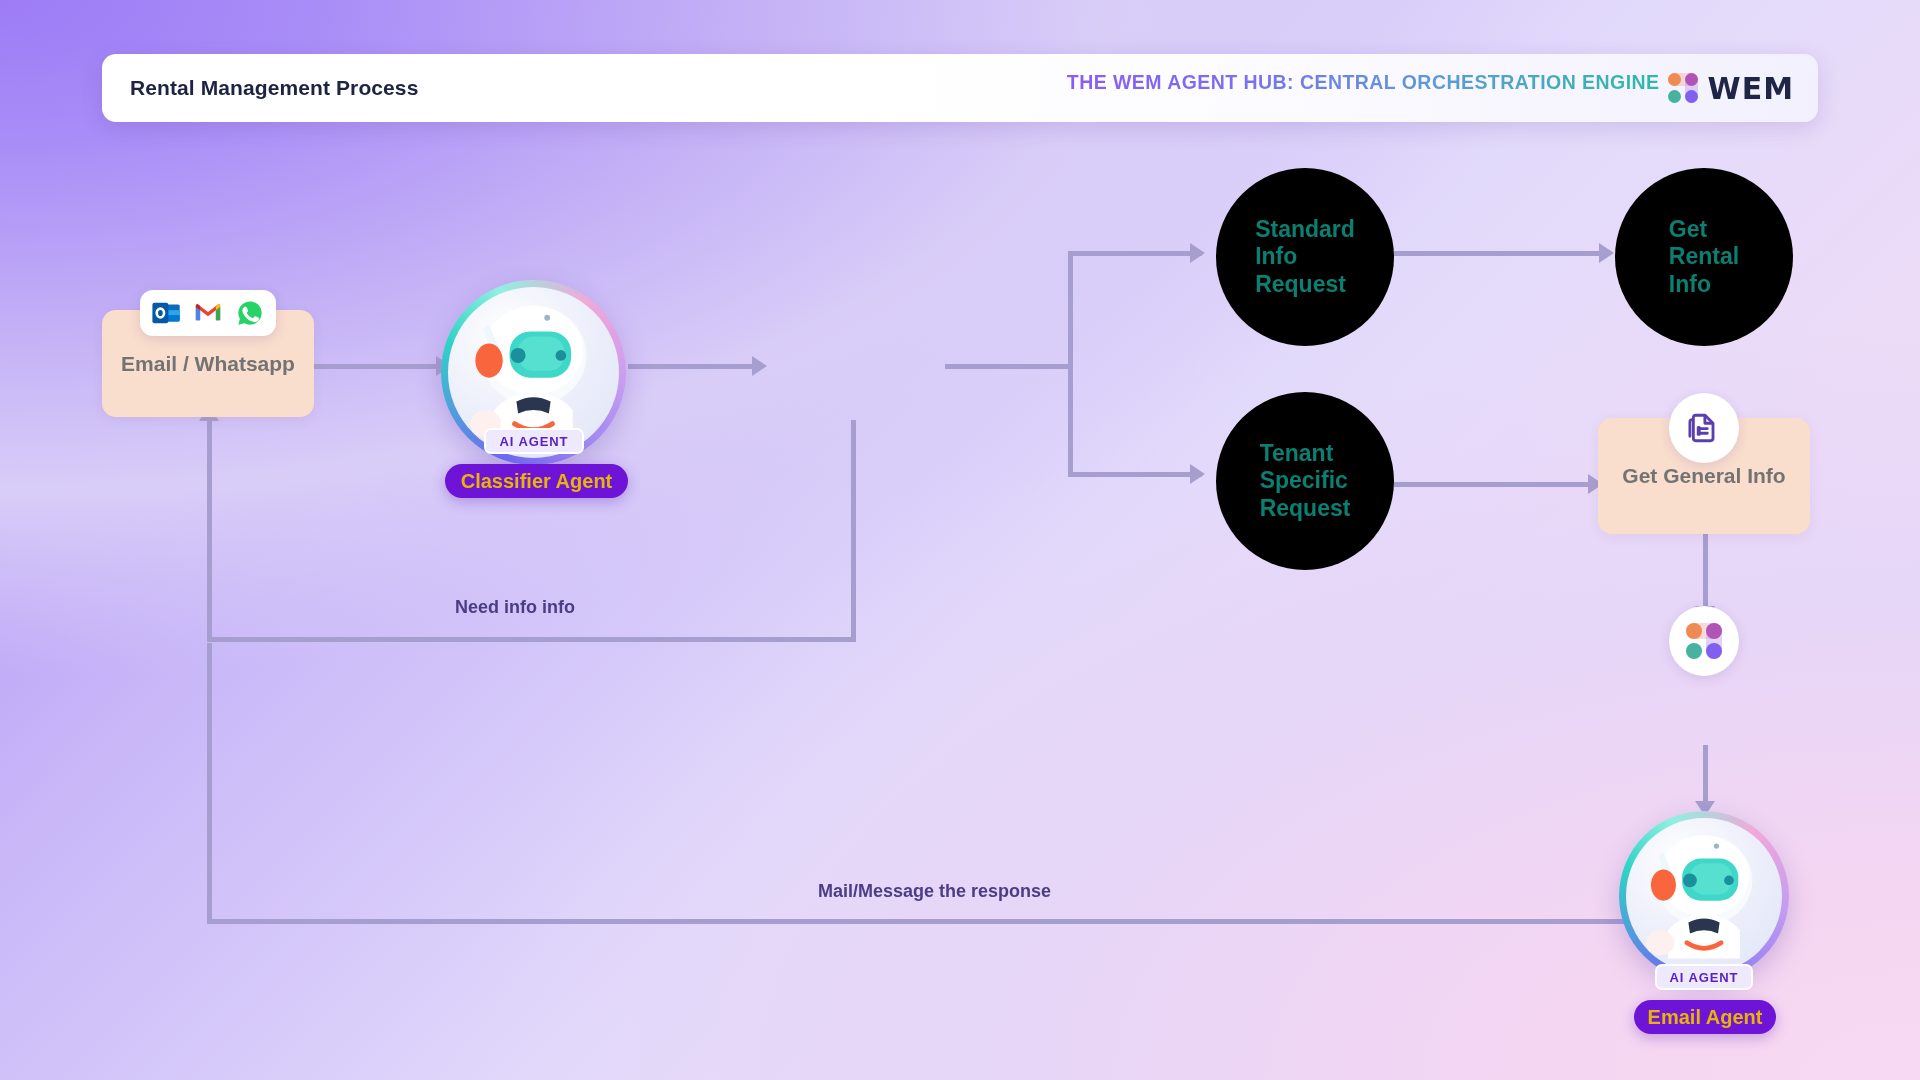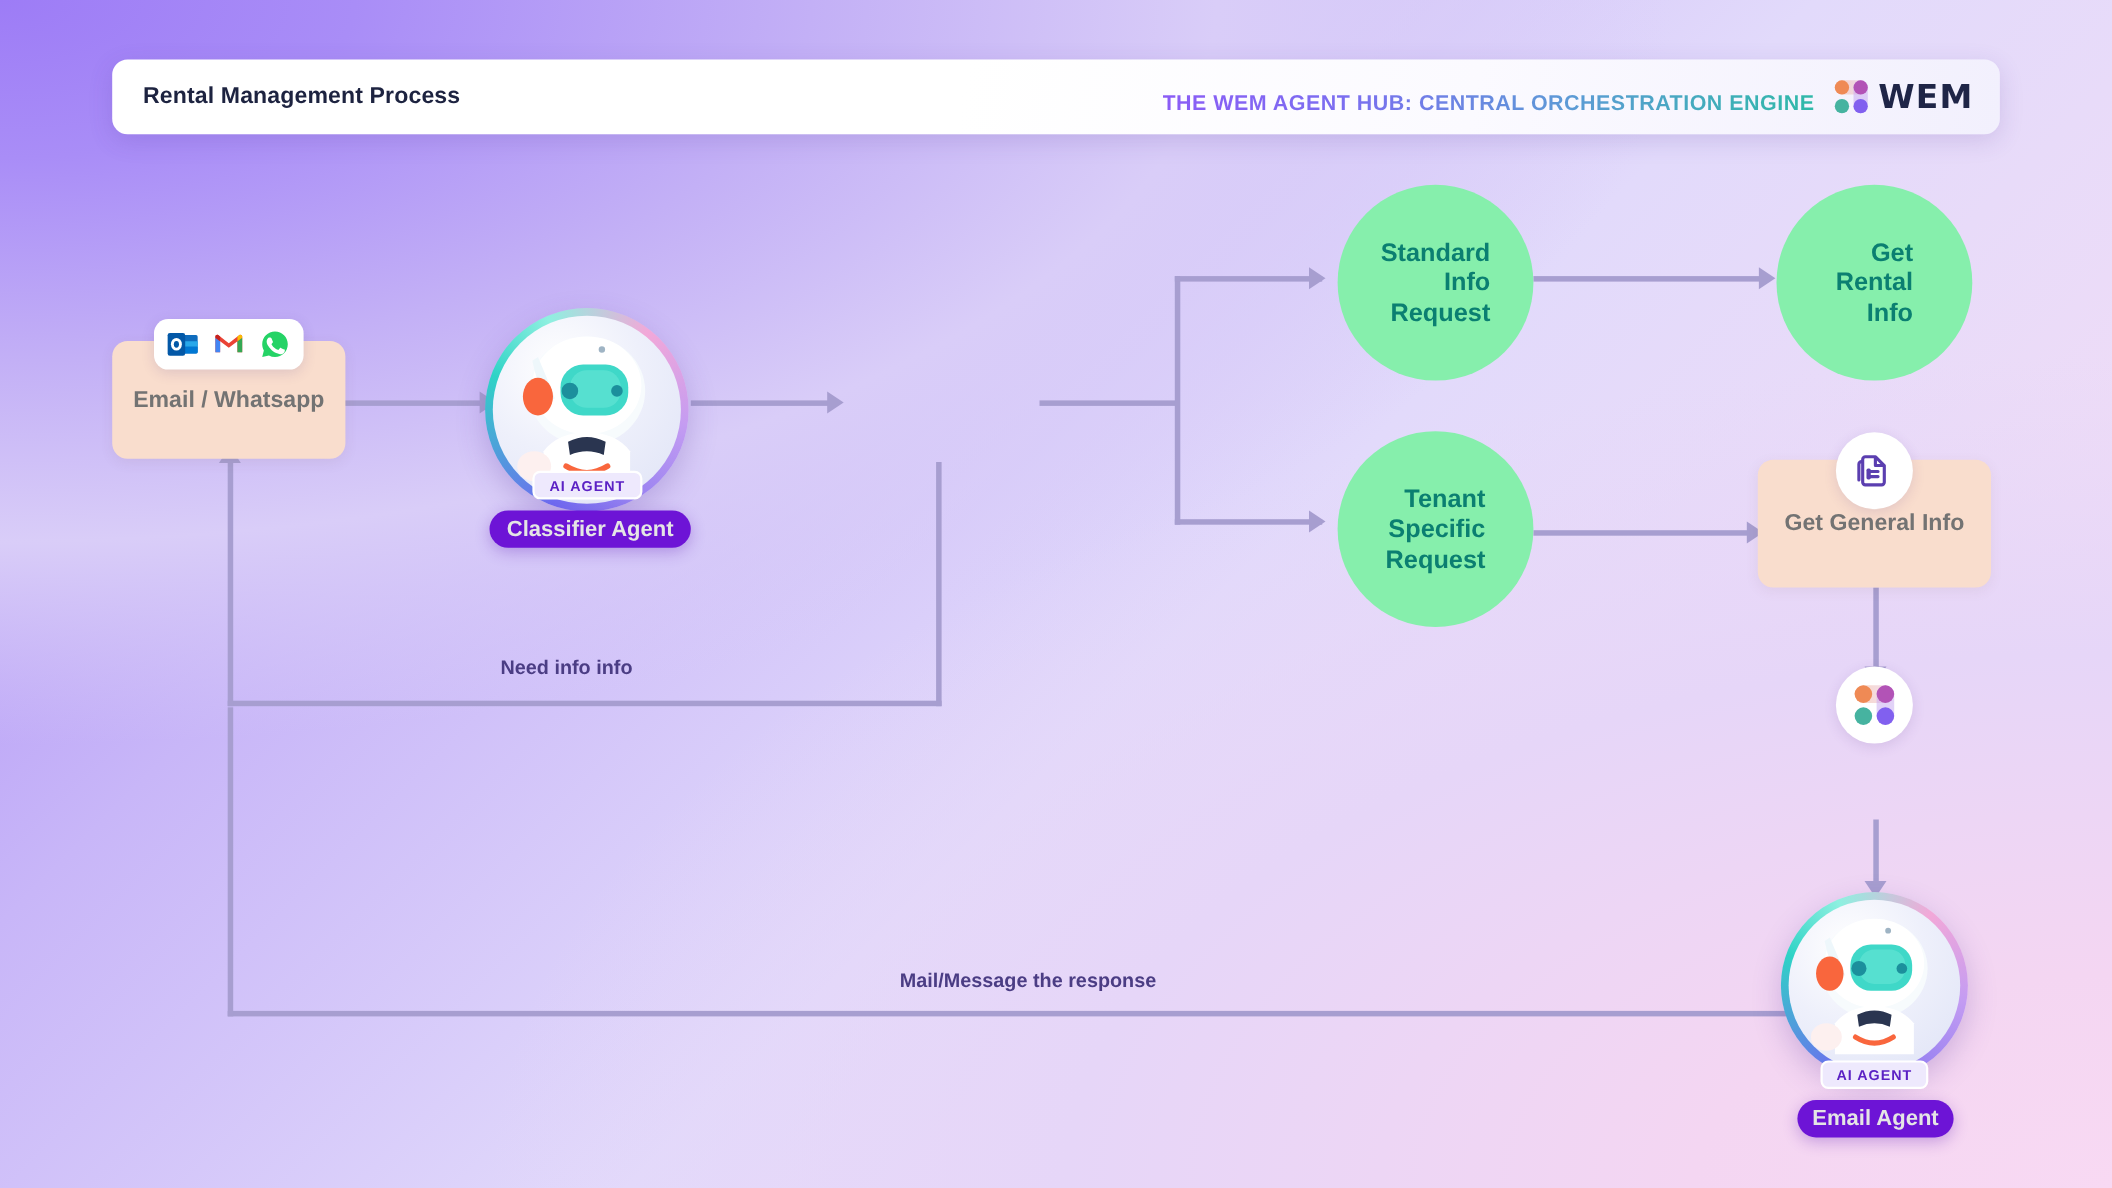--- a/index.html
+++ b/index.html
@@ -17,21 +17,21 @@
   
   .header {
     position: absolute; left: 102px; top: 54px;
     width: 1716px; height: 68px;
     background: linear-gradient(100deg, #ffffff 0%, #ffffff 45%, #fbfaff 72%, #f2f0fd 100%);
     border-radius: 14px;
     box-shadow: 0 6px 22px rgba(80,50,150,.16);
     display: flex; align-items: center; padding: 0 24px 0 28px;
   }
   .header-title { font-size: 21px; font-weight: 700; color: #1d2340; letter-spacing: .1px; }
-  .header-right { margin-left: auto; display: flex; align-items: flex-end; gap: 18px; }
+  .header-right { margin-left: auto; display: flex; align-items: flex-start; gap: 8px; }
   .header-sub {
     font-size: 19.5px; font-weight: 700; letter-spacing: .45px;
     background: linear-gradient(90deg, #8b5cf6 0%, #7b6ef0 28%, #5d9ad6 62%, #2fb9a8 100%);
     -webkit-background-clip: text; background-clip: text; color: transparent;
     white-space: nowrap;
   }
   .brand { display: flex; align-items: center; gap: 10px; }
   .brand-word { font-size: 30px; font-weight: 800; color: #1f2547; letter-spacing: 1px; font-family: "DejaVu Sans", sans-serif; }
 
   
@@ -59,22 +59,22 @@
 
   
   .peach-box {
     position: absolute; background: #f9ddcd; border-radius: 14px;
     display: flex; align-items: center; justify-content: center;
     box-shadow: 0 3px 12px rgba(120,80,60,.08);
   }
   .peach-box .label { font-size: 21px; font-weight: 700; color: #737373; }
 
   .mint-circle {
-    position: absolute; border-radius: 50%; background: #86efac;
-    display: flex; align-items: center; justify-content: center; text-align: right;
+    position: absolute; border-radius: 50%; background: #000000;
+    display: flex; align-items: center; justify-content: center; text-align: left;
   }
   .mint-circle .label { font-size: 23px; font-weight: 700; color: #0b7f71; line-height: 1.18; }
 
   
   .chip-strip {
     position: absolute; background: #ffffff; border-radius: 13px;
     display: flex; align-items: center; justify-content: center; gap: 12px;
     box-shadow: 0 3px 12px rgba(90,60,140,.16); z-index: 4;
   }
   .chip-strip .gi { width: 30px; height: 30px; display: block; }
@@ -102,21 +102,21 @@
   .agent-inner svg { position: absolute; left: 0; top: 0; width: 100%; height: 100%; }
 
   .ai-badge {
     position: absolute; background: #eee9fd; border: 2px solid #ffffff;
     border-radius: 7px; display: flex; align-items: center; justify-content: center;
     font-size: 13px; font-weight: 800; color: #5b21c4; letter-spacing: .9px; z-index: 5;
   }
   .agent-pill {
     position: absolute; background: #6d14d6; border-radius: 17px;
     display: flex; align-items: center; justify-content: center;
-    color: #e5e5e5; font-size: 20px; font-weight: 700; z-index: 5;
+    color: #eab308; font-size: 20px; font-weight: 700; z-index: 5;
     box-shadow: 0 4px 14px rgba(90,20,180,.3);
   }
 </style>
 </head>
 <body>
 
 <div id="stage">
 
   <div class="header">
     <div class="header-title">Rental Management Process</div>

